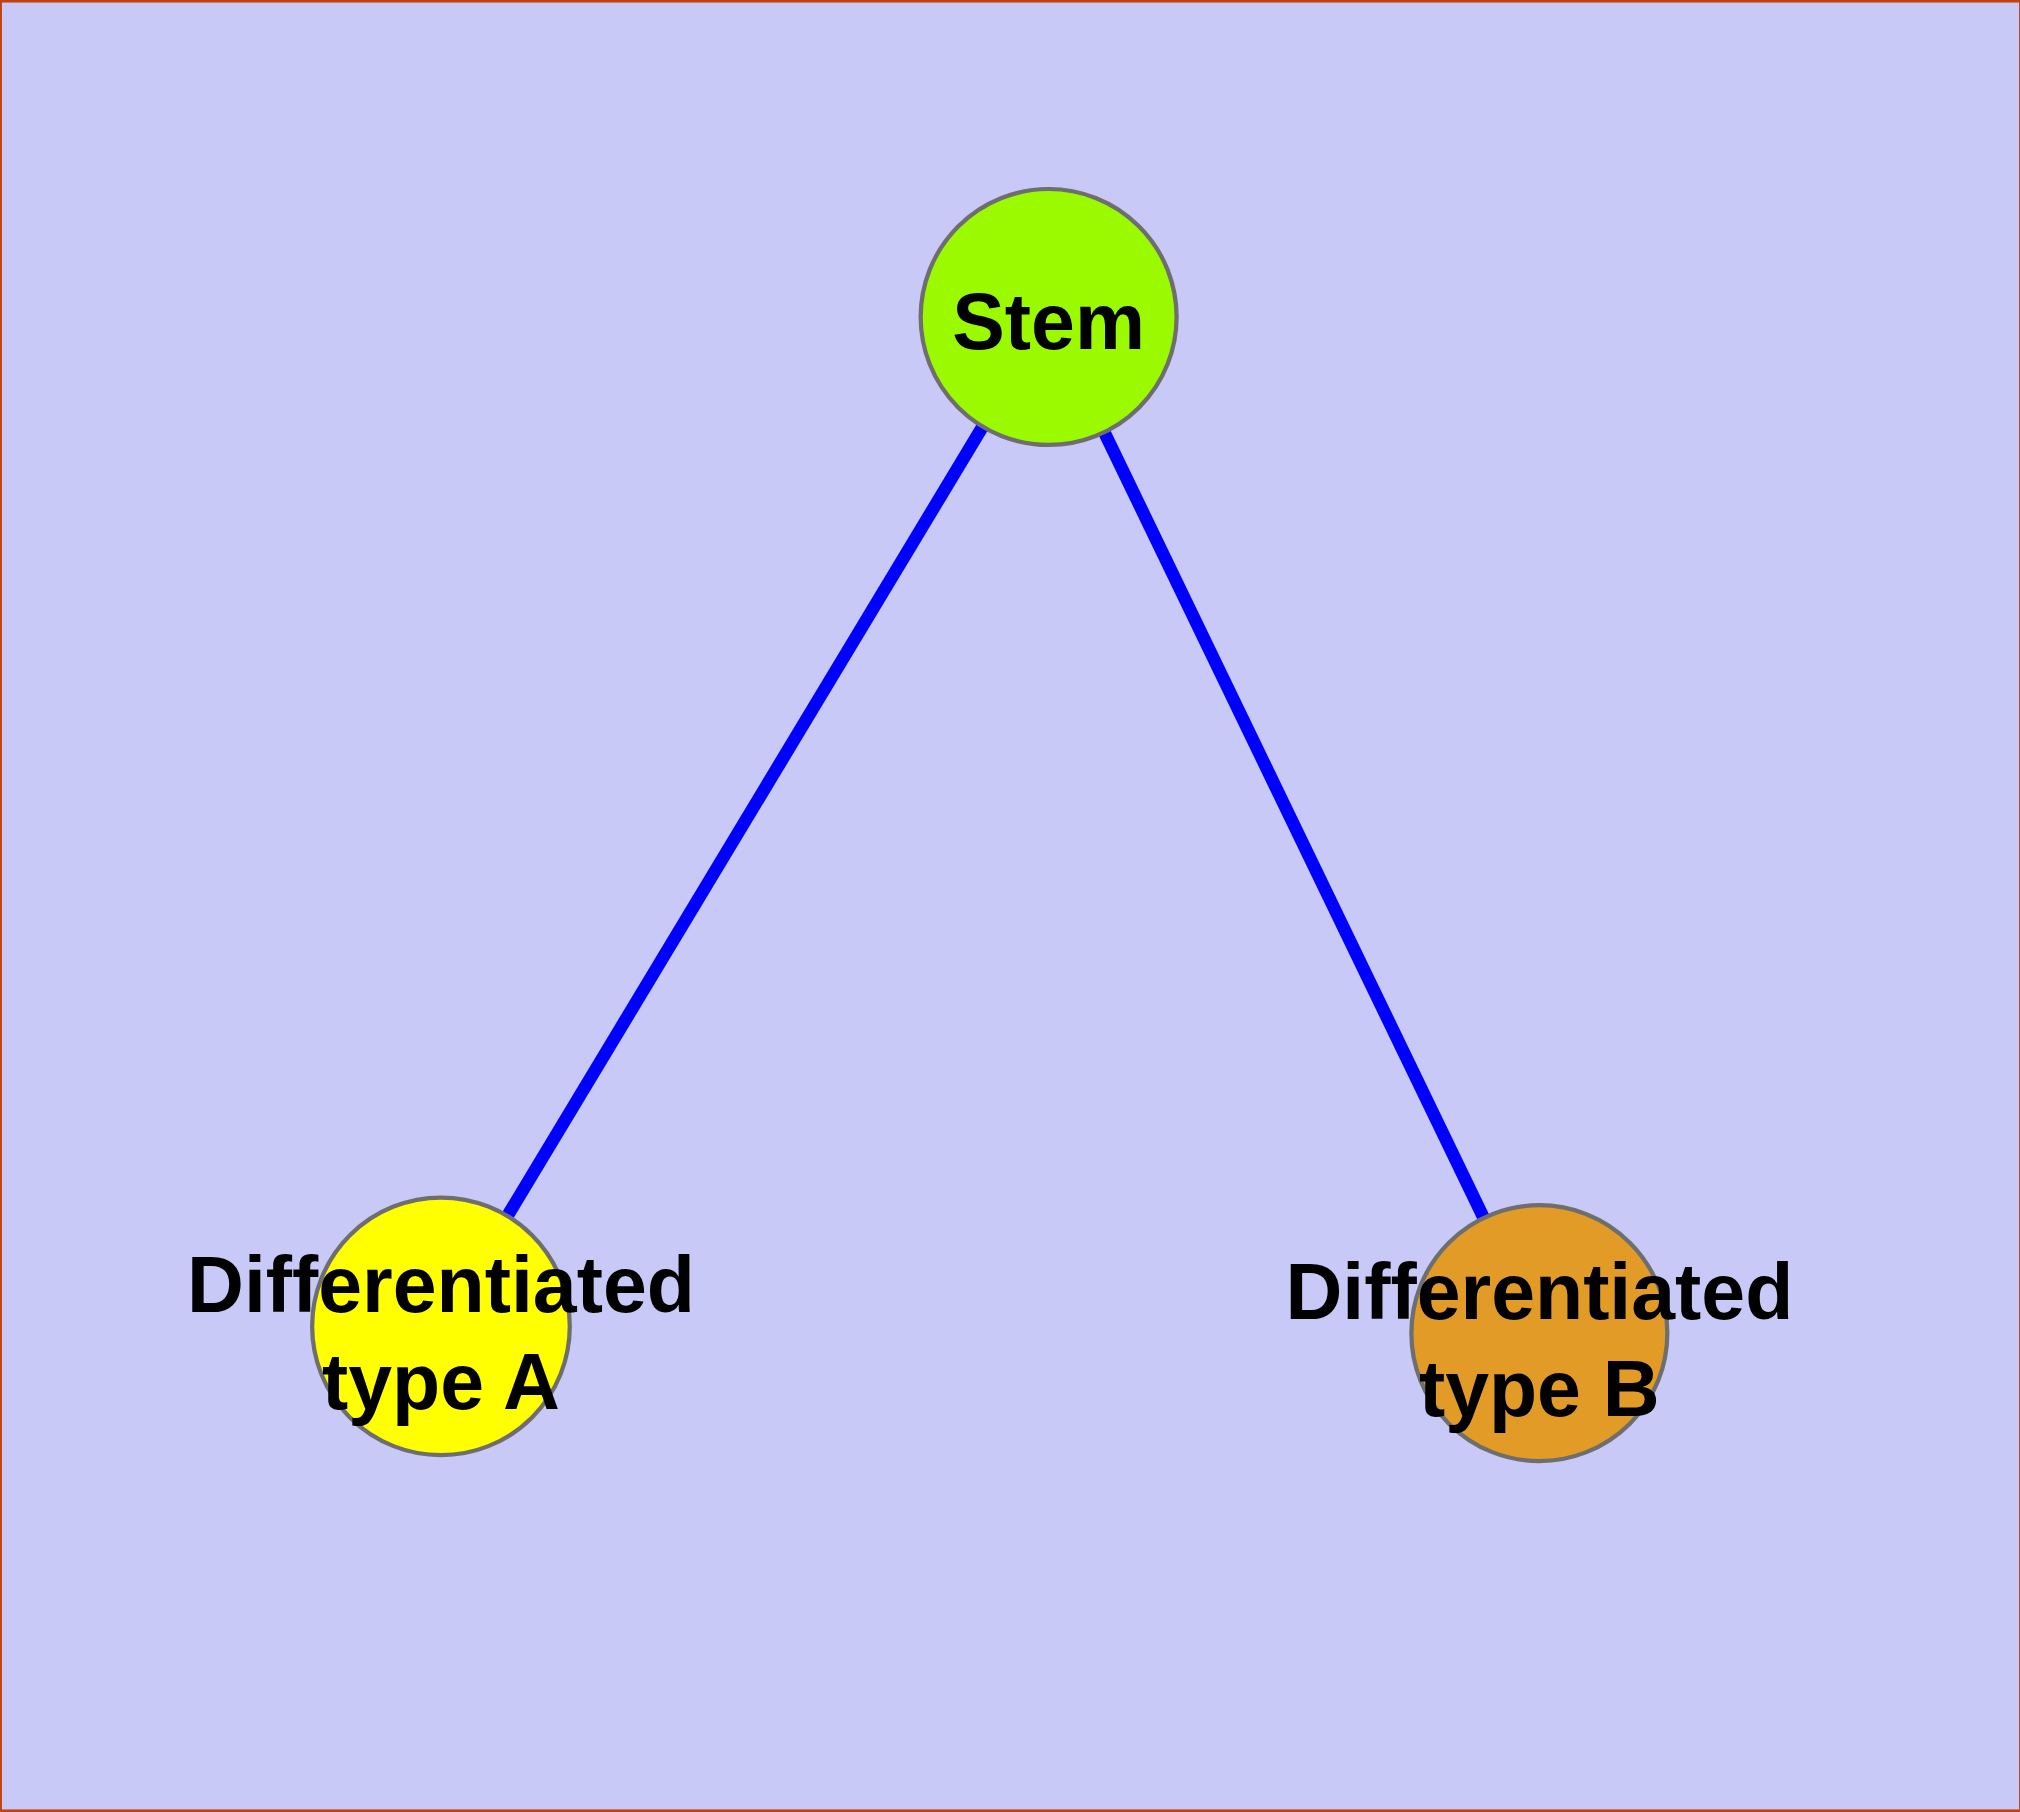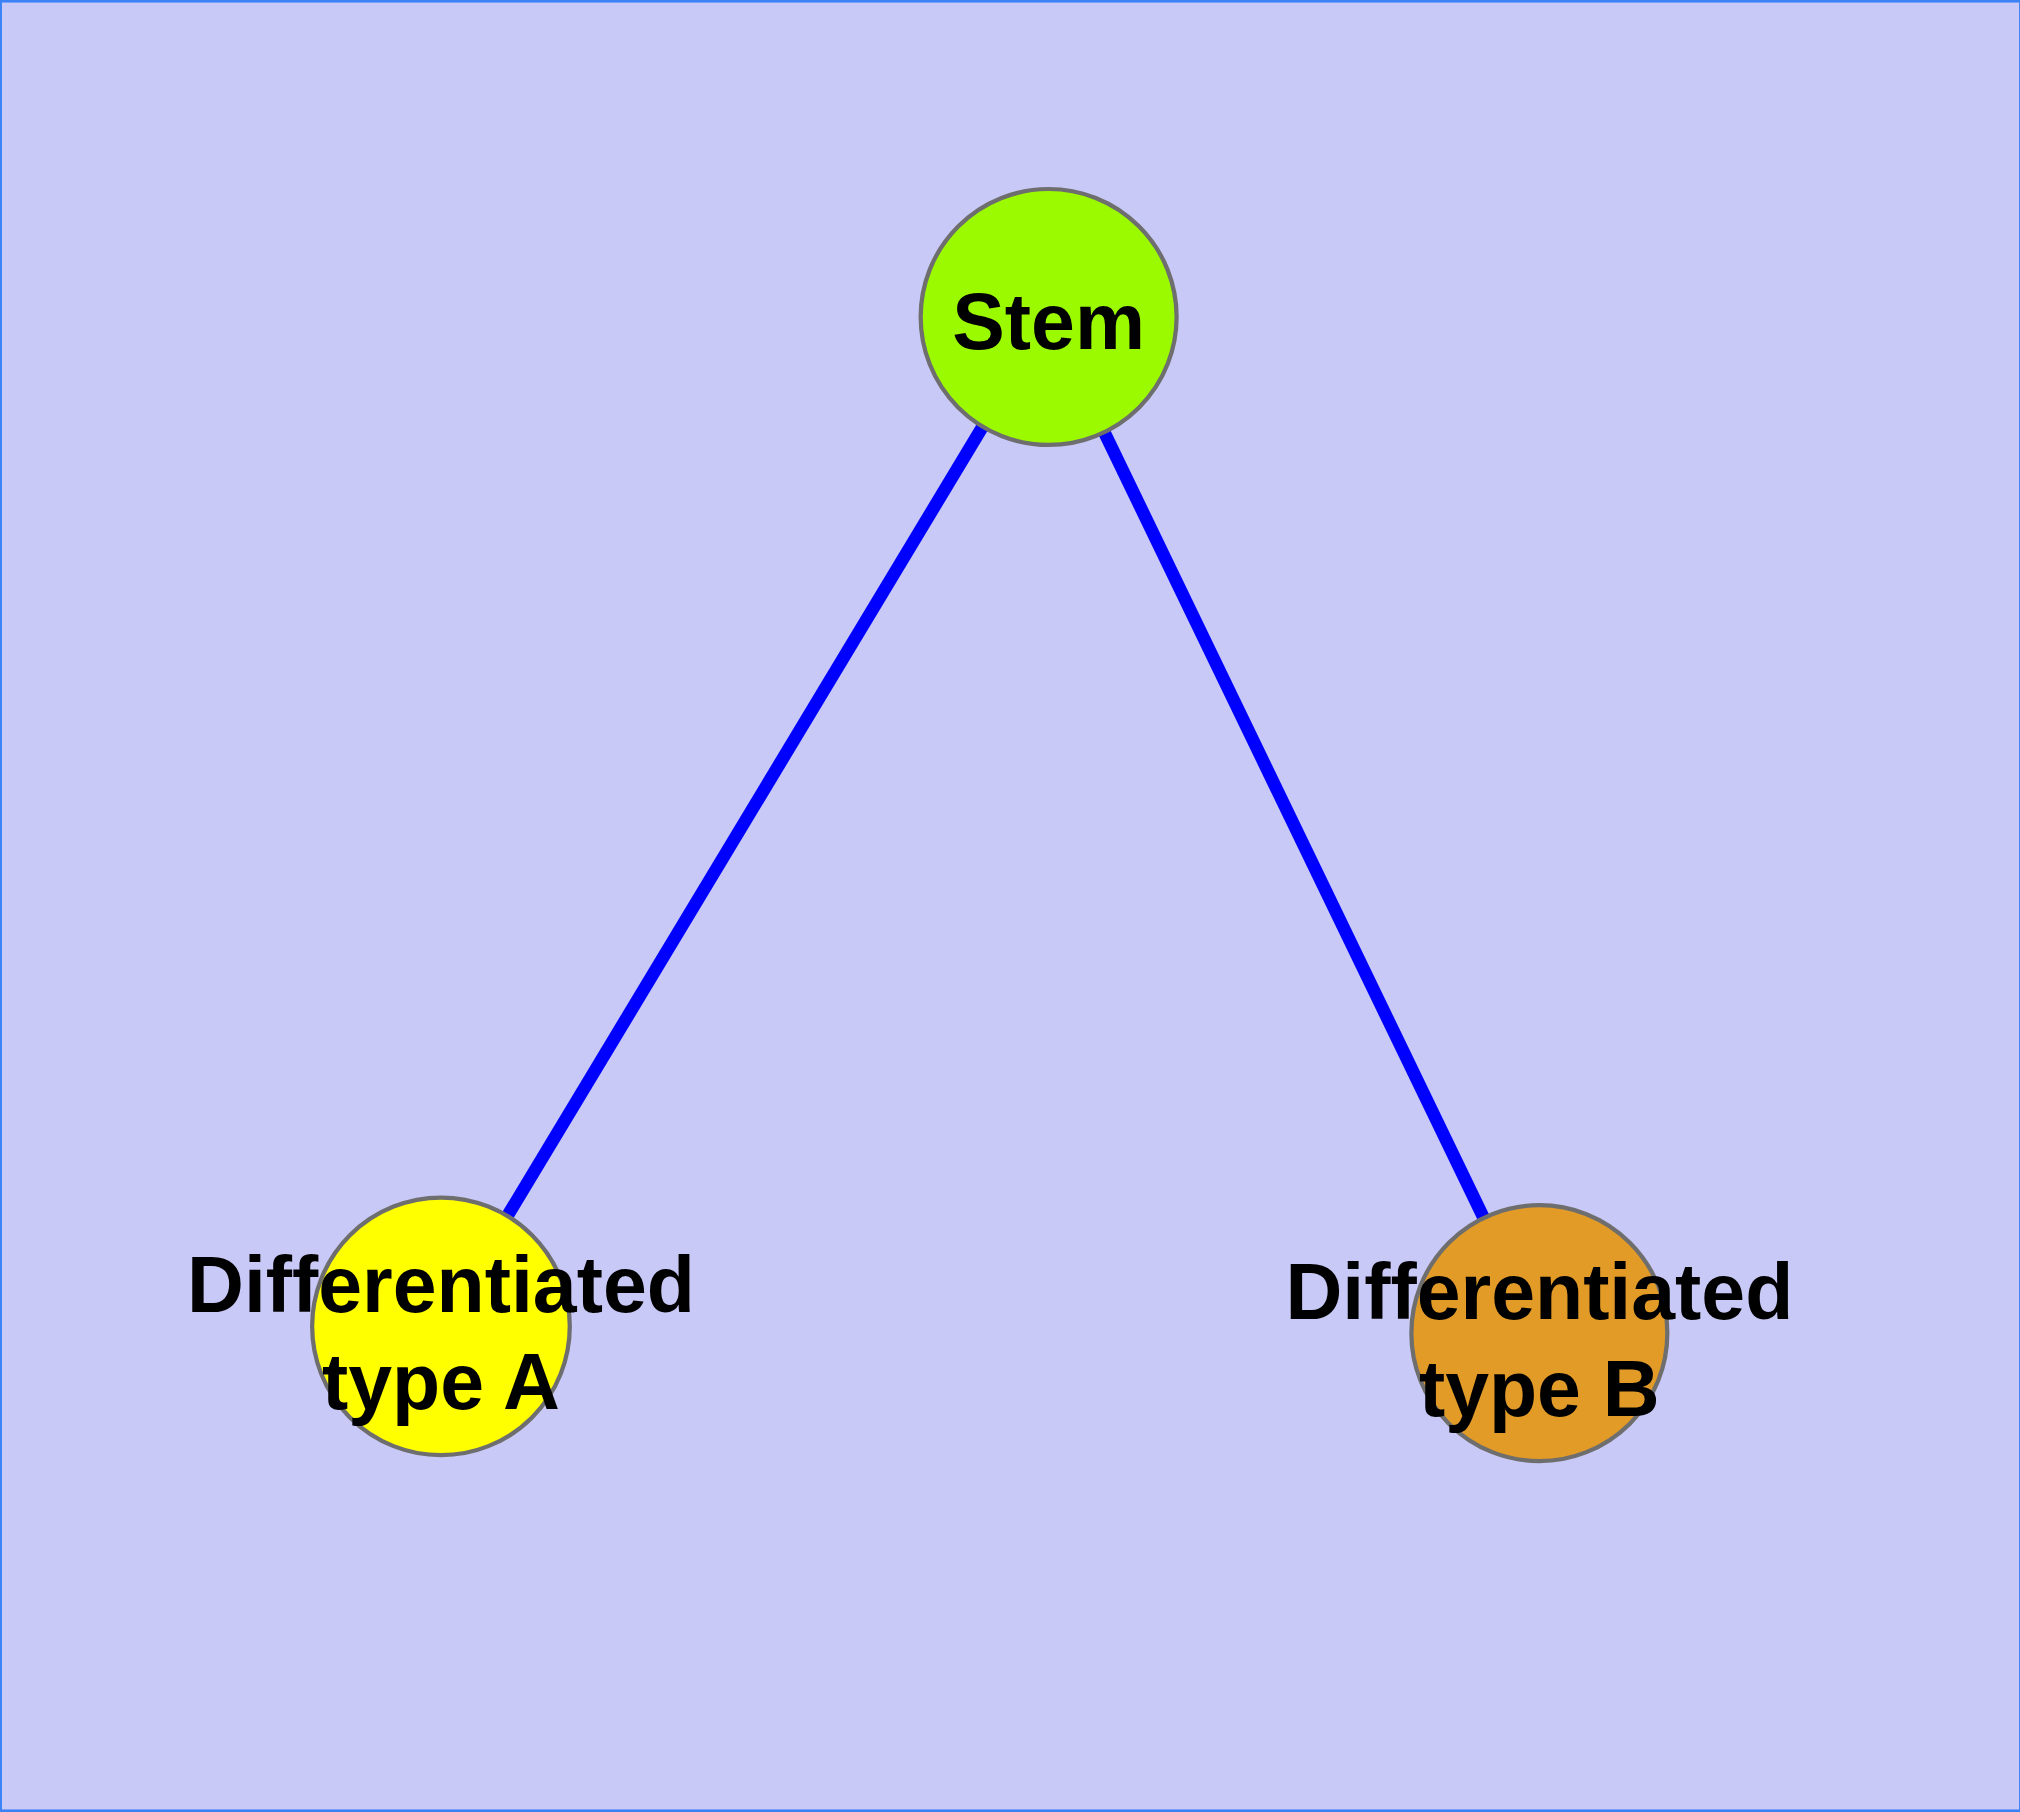--- a/index.html
+++ b/index.html
@@ -4,21 +4,21 @@
 <style>
   html, body {
     margin: 0;
     padding: 0;
     background: #ffffff;
   }
   .canvas {
     position: relative;
     width: 2021px;
     height: 1812px;
-    background: #3b82f6;
+    background: #c2410c;
     font-family: "Liberation Sans", sans-serif;
   }
   svg {
     display: block;
   }
   .node-circle {
     stroke-width: 5px;
   }
   .edge-line {
     stroke-width: 15px;

